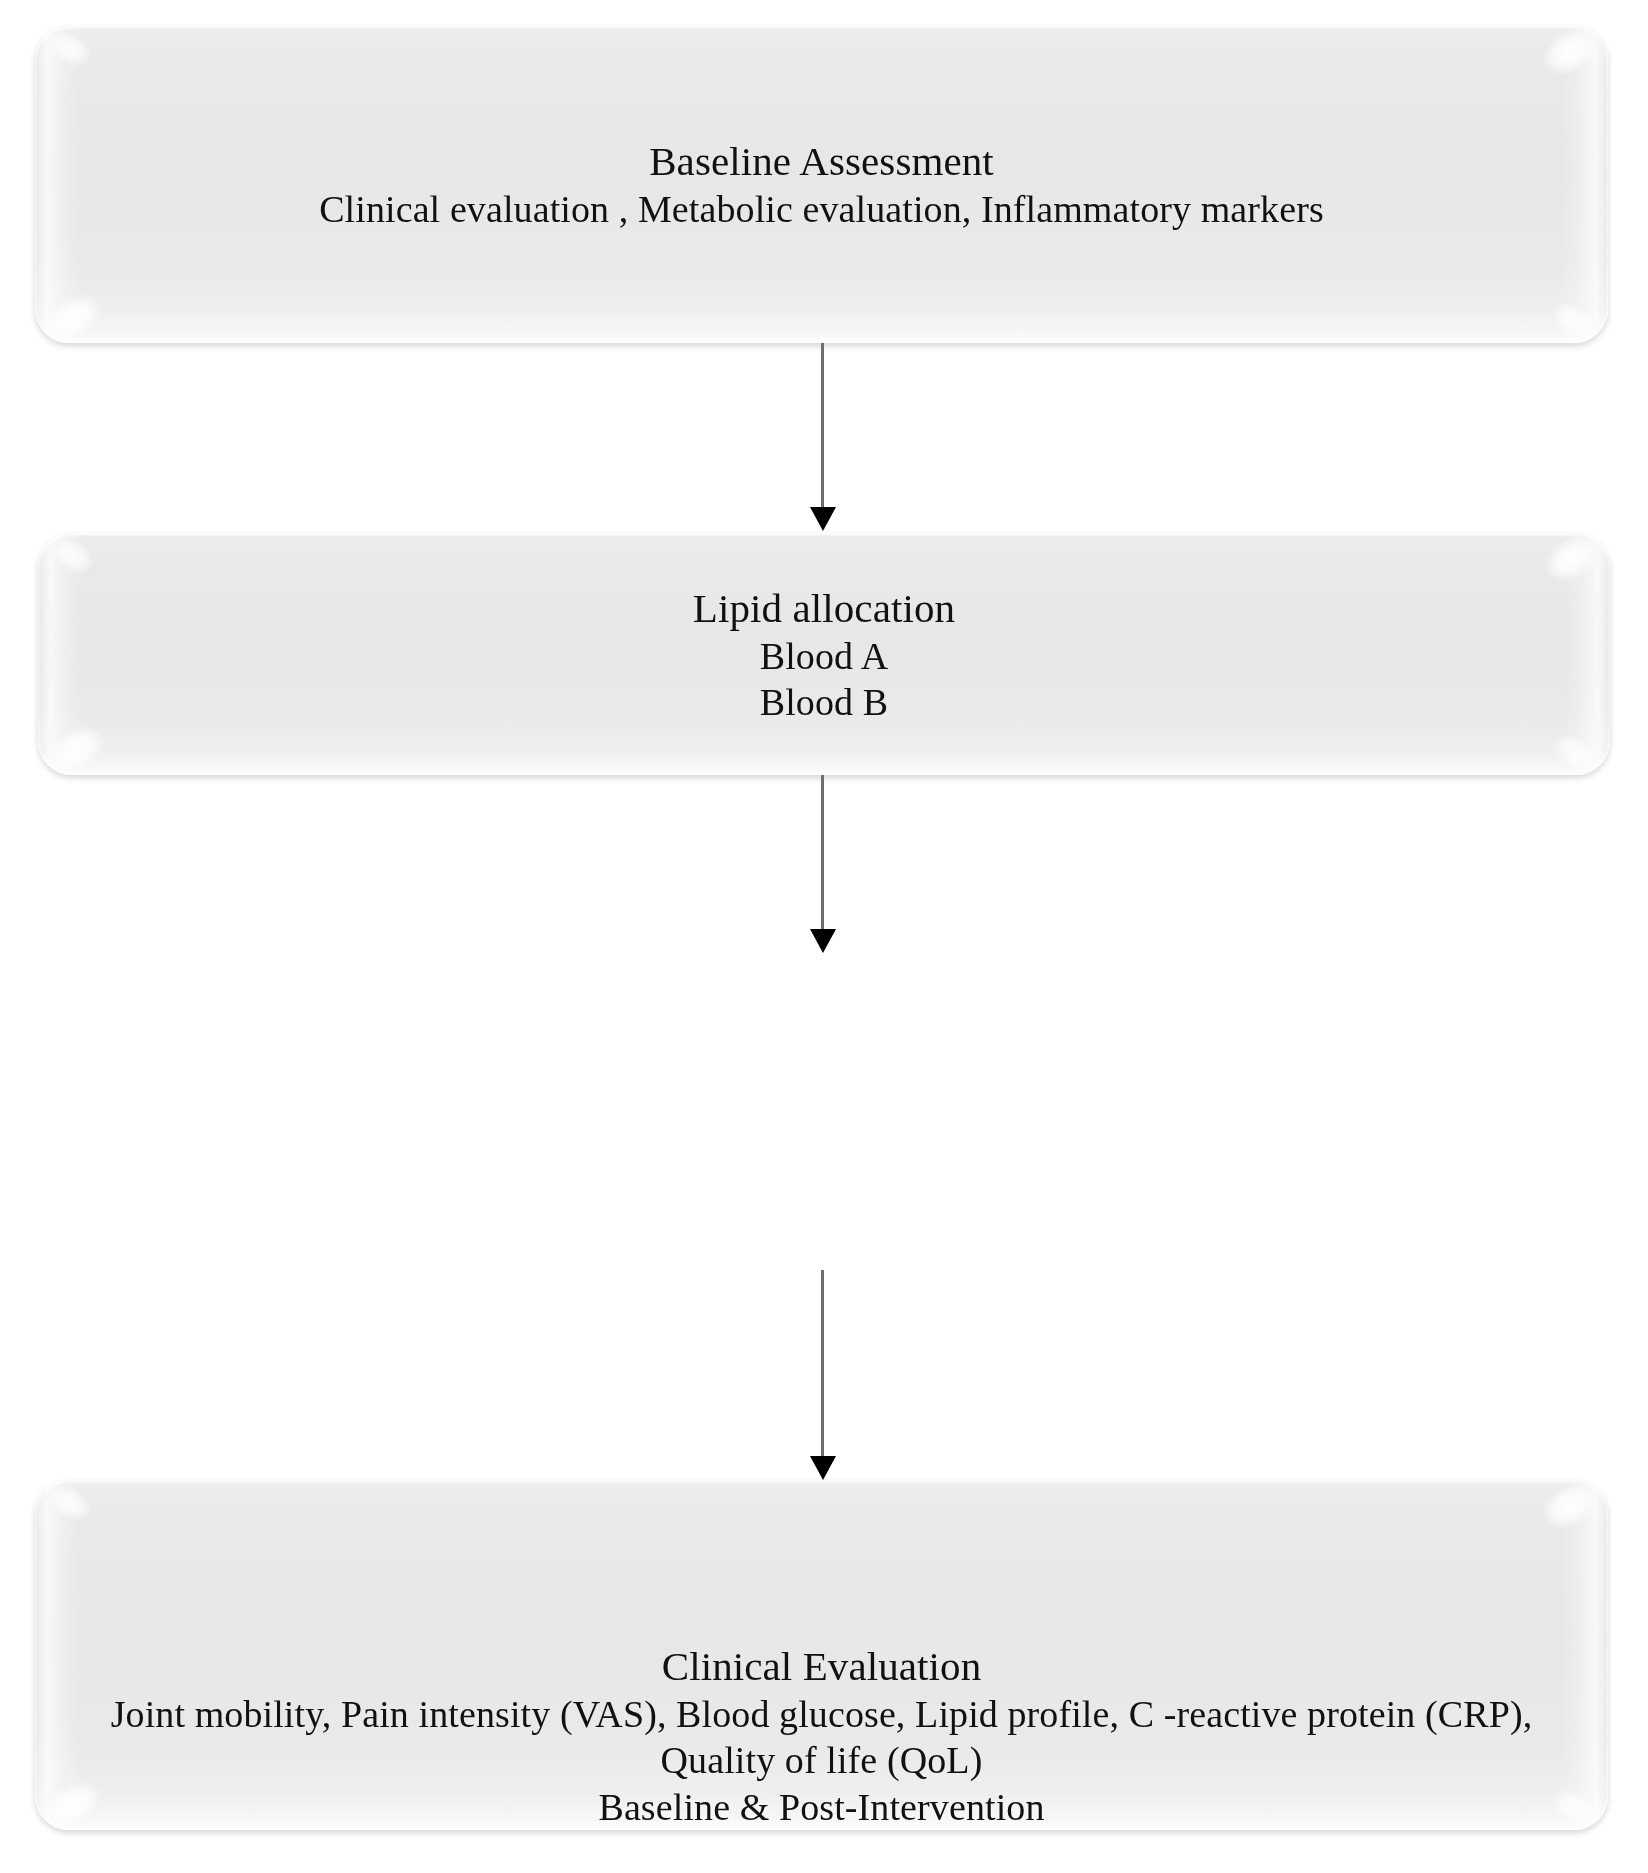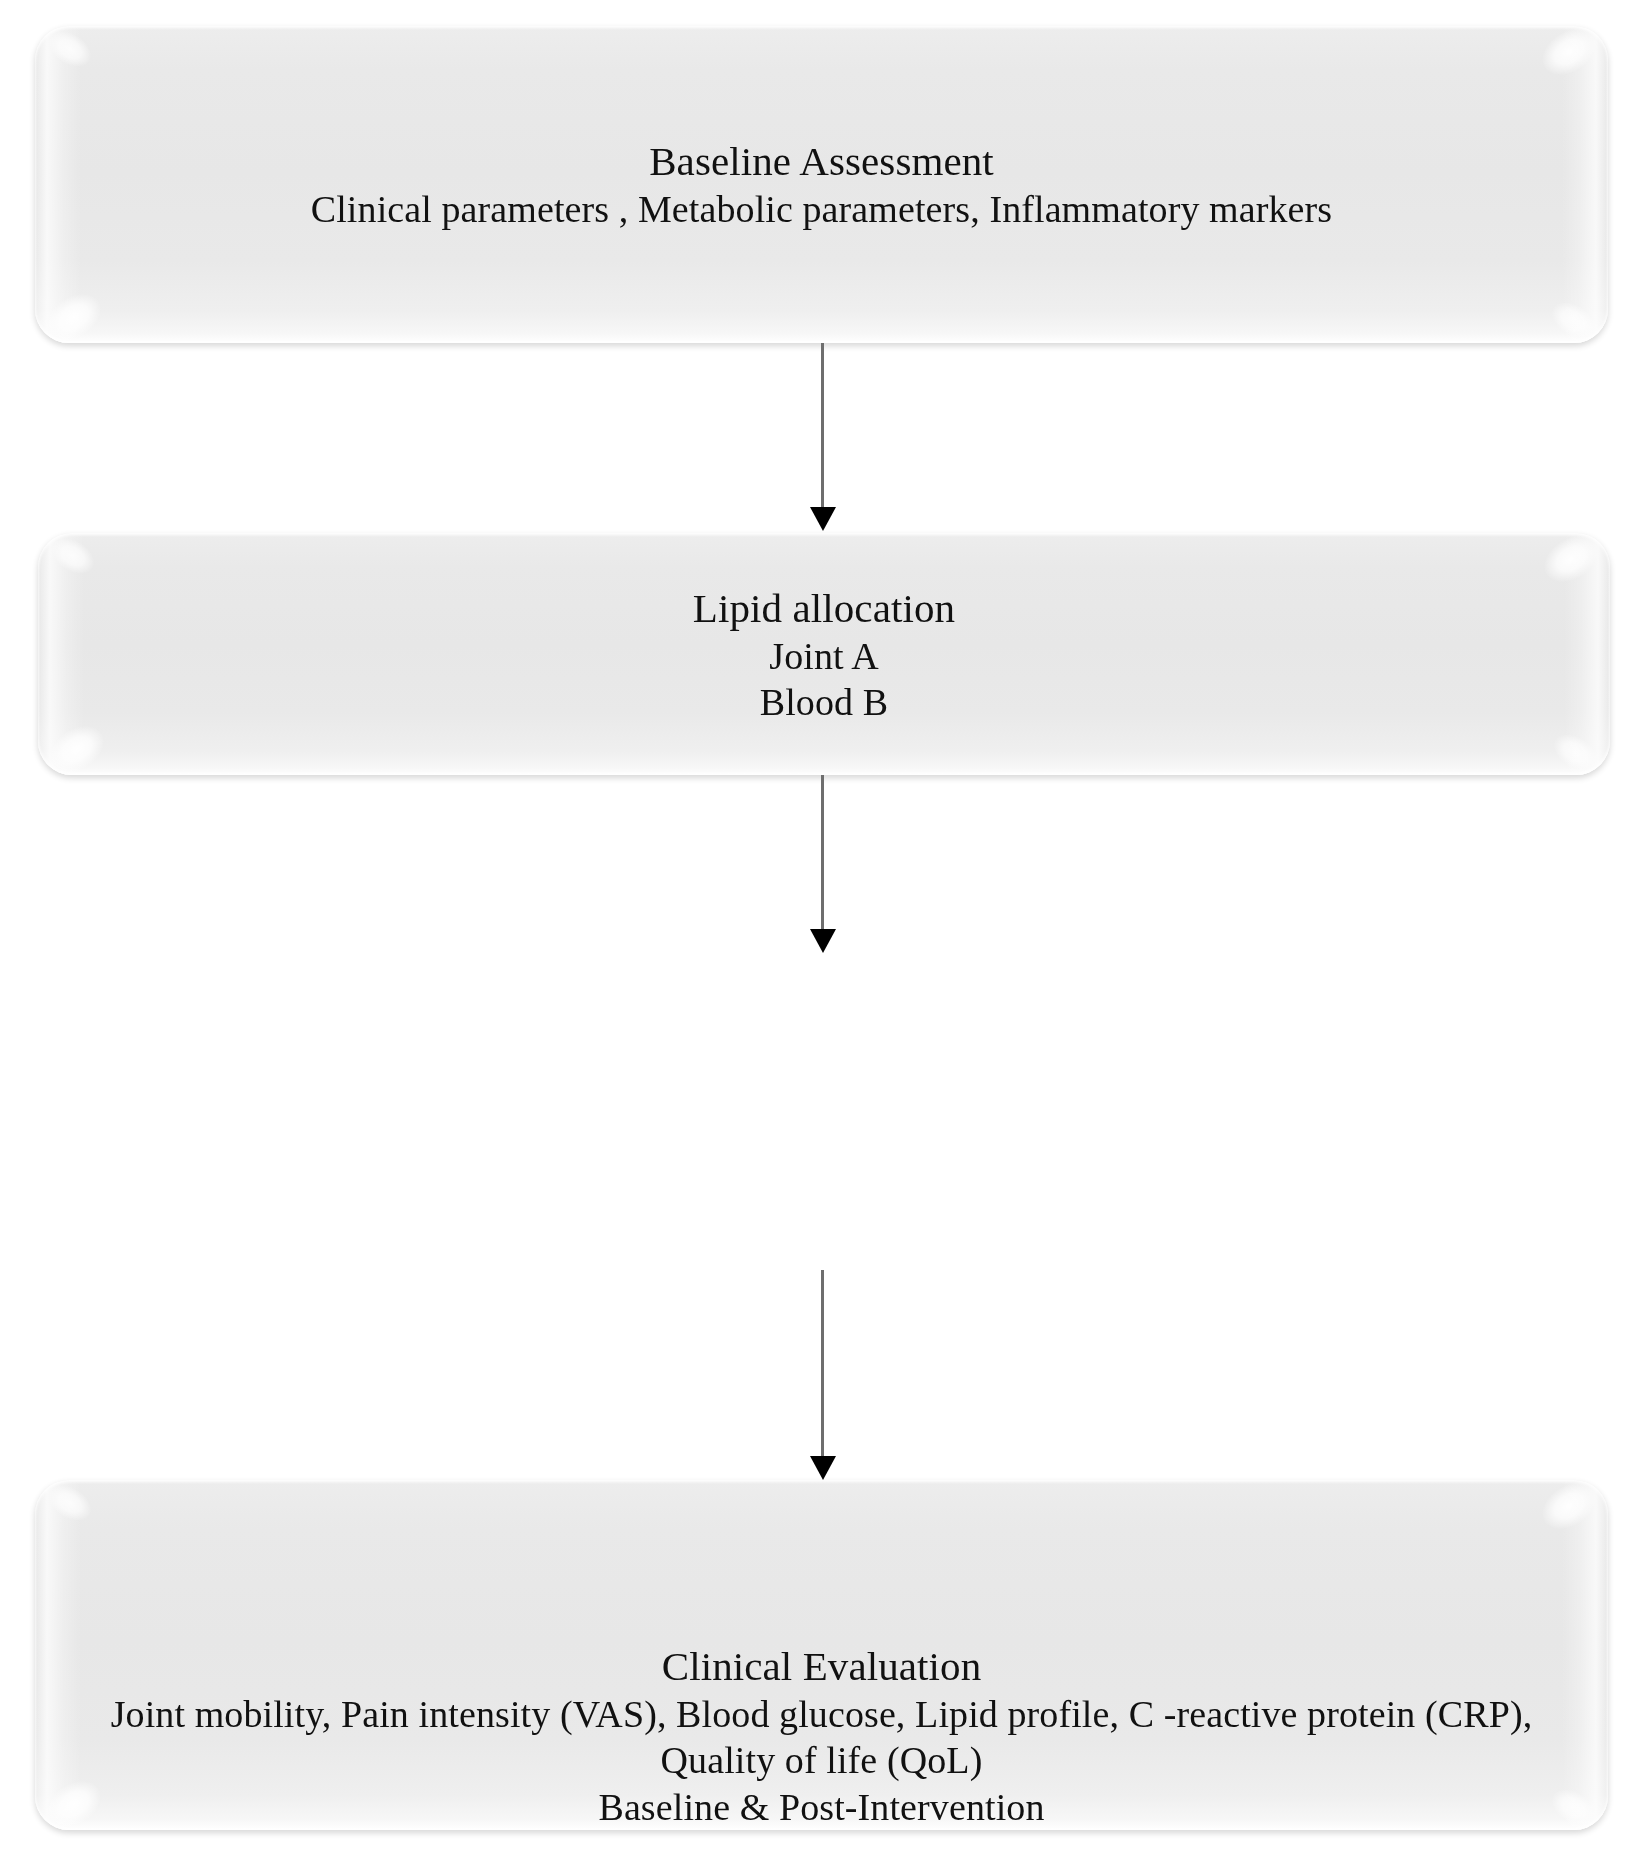--- a/index.html
+++ b/index.html
@@ -145,37 +145,37 @@
 
 <div id="flowchart">
 
   <div class="node" style="left:35px; top:26px; width:1573px; height:317px;">
     <span class="glare tr"></span>
     <span class="glare bl"></span>
     <span class="glare tl"></span>
     <span class="glare br"></span>
     <div class="node-text">
       <span class="line title-line">Baseline Assessment</span>
-      <span class="line body-line">Clinical parameters  , Metabolic parameters, Inflammatory markers</span>
+      <span class="line body-line">Clinical evaluation  , Metabolic evaluation, Inflammatory markers</span>
     </div>
   </div>
 
   <div class="connector" style="left:821px; top:343px; width:3px; height:190px;">
     <div class="conn-line" style="height:166px;"></div>
     <div class="conn-head" style="top:164px;"></div>
   </div>
 
   <div class="node" style="left:38px; top:533px; width:1572px; height:242px;">
     <span class="glare tr"></span>
     <span class="glare bl"></span>
     <span class="glare tl"></span>
     <span class="glare br"></span>
     <div class="node-text">
       <span class="line title-line">Lipid allocation</span>
-      <span class="line body-line">Joint A</span>
+      <span class="line body-line">Blood A</span>
       <span class="line body-line">Blood B</span>
     </div>
   </div>
 
   <div class="connector" style="left:821px; top:775px; width:3px; height:180px;">
     <div class="conn-line" style="height:156px;"></div>
     <div class="conn-head" style="top:154px;"></div>
   </div>
 
 

